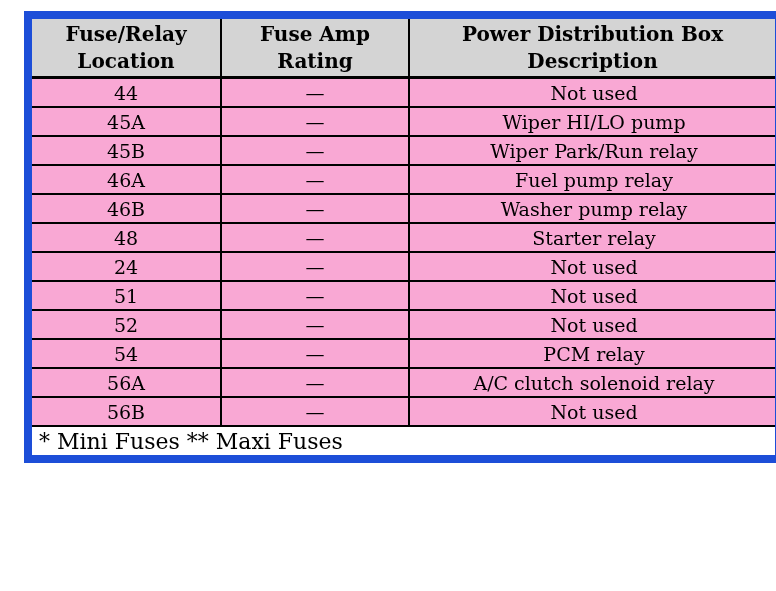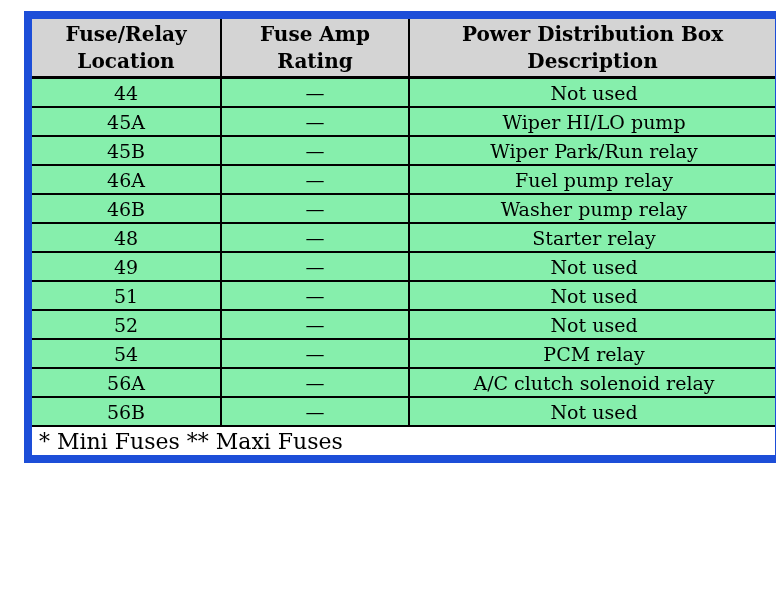--- a/index.html
+++ b/index.html
@@ -40,21 +40,21 @@
     text-align: center;
     white-space: pre-line;
     height: 57px;
     border-bottom: 3px solid #000000;
     padding: 0;
   }
   .fuse-table tbody td {
     font-size: 19px;
     height: 27px;
     padding: 0;
-    background: #86efac;
+    background: #f9a8d4;
   }
   .fuse-table td.c-loc { text-align: center; }
   .fuse-table td.c-amp { text-align: center; }
   .fuse-table td.c-desc { text-align: center; padding-left: 3px; }
   .fuse-table tfoot td {
     font-size: 22px;
     text-align: left;
     padding: 0 0 0 7px;
     height: 28px;
     background: #ffffff;
@@ -106,21 +106,21 @@
           <td class="c-loc">46B</td>
           <td class="c-amp">—</td>
           <td class="c-desc">Washer pump relay</td>
         </tr>
         <tr>
           <td class="c-loc">48</td>
           <td class="c-amp">—</td>
           <td class="c-desc">Starter relay</td>
         </tr>
         <tr>
-          <td class="c-loc">49</td>
+          <td class="c-loc">24</td>
           <td class="c-amp">—</td>
           <td class="c-desc">Not used</td>
         </tr>
         <tr>
           <td class="c-loc">51</td>
           <td class="c-amp">—</td>
           <td class="c-desc">Not used</td>
         </tr>
         <tr>
           <td class="c-loc">52</td>

